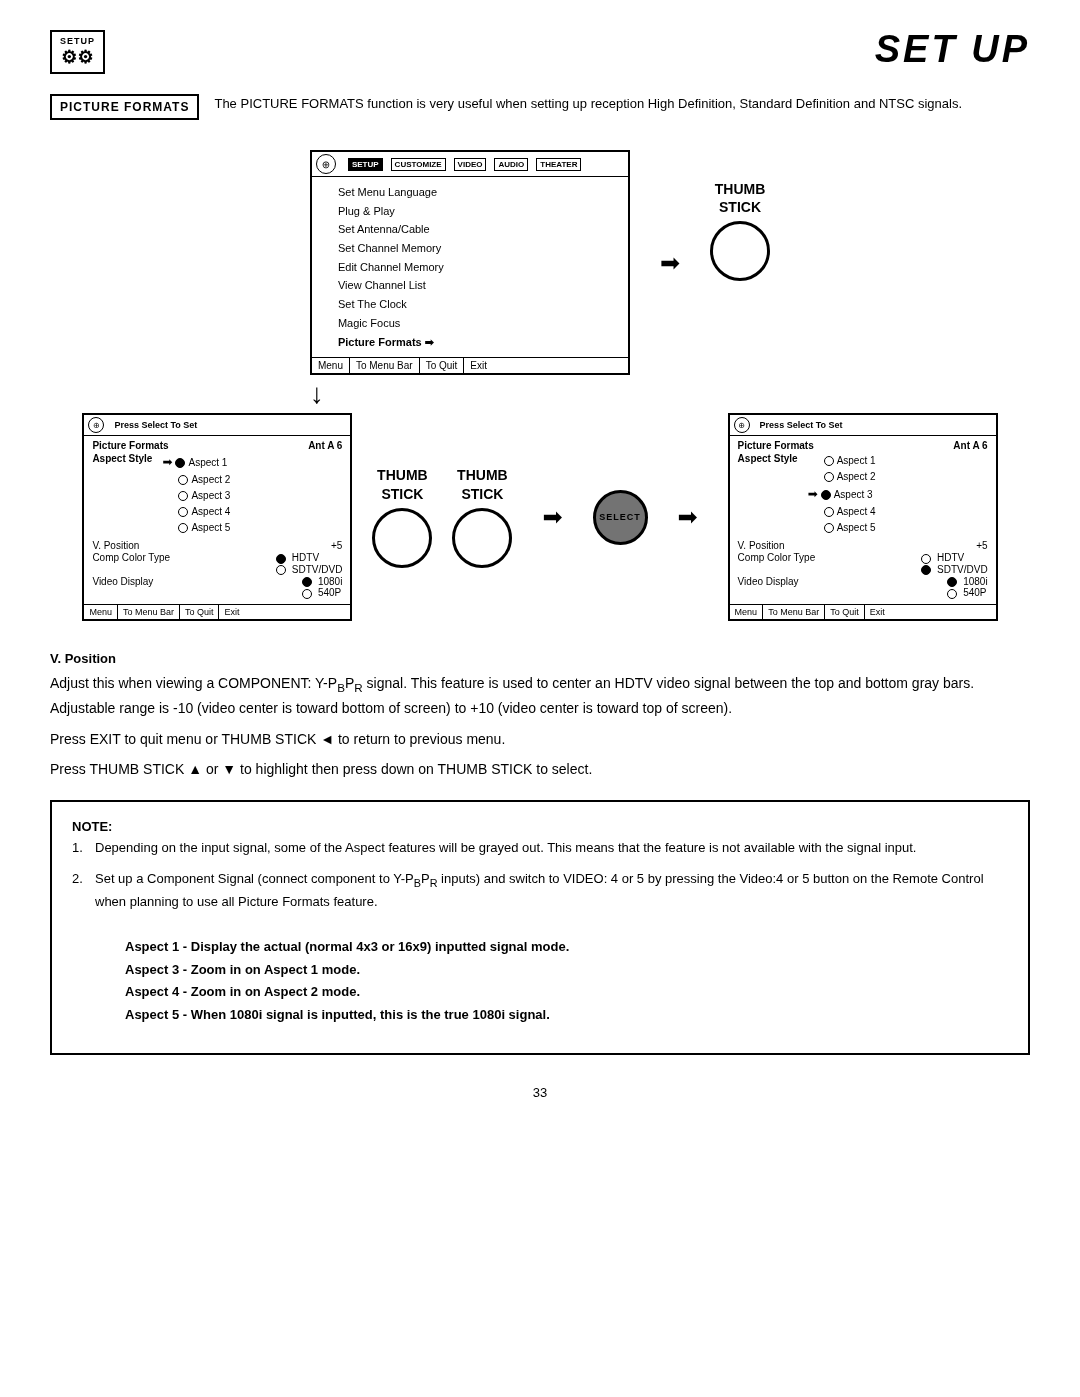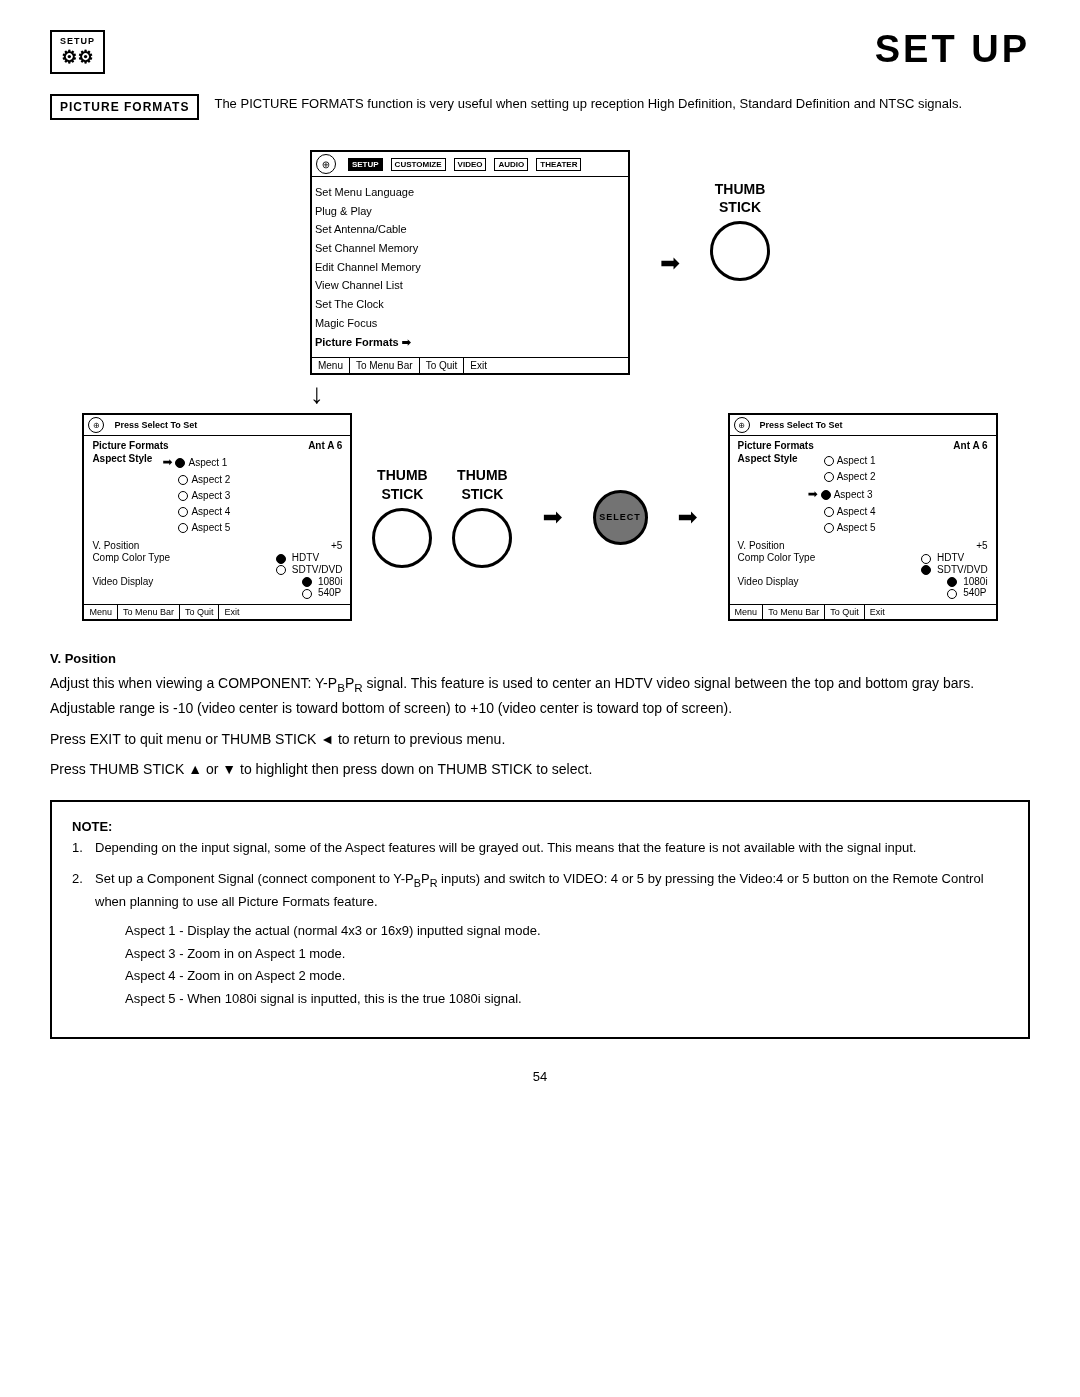--- a/index.html
+++ b/index.html
@@ -33,20 +33,21 @@
     .setup-icon-label { font-size: 9px; font-weight: bold; letter-spacing: 1px; }
     .setup-icon-gears { font-size: 18px; }
 
     .page-title {
       font-size: 38px;
       font-weight: bold;
       text-align: right;
       flex: 1;
       letter-spacing: 3px;
       line-height: 1;
+      font-style: italic;
     }
 
     
     .pf-section {
       display: flex;
       align-items: flex-start;
       margin-bottom: 30px;
       border: none;
     }
     .pf-label-box {
@@ -97,21 +98,21 @@
       height: 20px;
       border: 1px solid #000;
       border-radius: 50%;
       display: flex;
       align-items: center;
       justify-content: center;
       font-size: 10px;
       margin-right: 4px;
     }
     .menu-items {
-      padding: 6px 3px;
+      padding: 6px 26px;
       line-height: 1.7;
     }
     .menu-item { font-size: 11px; }
     .menu-item.bold-arrow { font-weight: bold; }
     .menu-item.bold-arrow::after { content: ' ➡'; }
     .menu-bottombar {
       display: flex;
       border-top: 1px solid #000;
       font-size: 10px;
     }
@@ -289,21 +290,21 @@
       font-weight: bold;
       font-size: 13px;
       margin-right: 10px;
       white-space: nowrap;
     }
     .note-number {
       margin-right: 8px;
       min-width: 15px;
     }
     .note-content { flex: 1; }
-    .note-list { margin-top: 8px; margin-left: 30px; }
+    .note-list { margin-top: 24px; margin-left: 30px; font-weight: bold; }
     .note-list-item { margin-bottom: 2px; }
 
     
     .page-number {
       text-align: center;
       margin-top: 30px;
       font-size: 13px;
     }
 
     .top-menu-row {
@@ -576,13 +577,13 @@
             <div class="note-list-item">Aspect 3 - Zoom in on Aspect 1 mode.</div>
             <div class="note-list-item">Aspect 4 - Zoom in on Aspect 2 mode.</div>
             <div class="note-list-item">Aspect 5 - When 1080i signal is inputted, this is the true 1080i signal.</div>
           </div>
         </div>
       </div>
     </div>
   </div>
 </div>
 
-<div class="page-number">54</div>
+<div class="page-number">33</div>
 
 </body></html>

